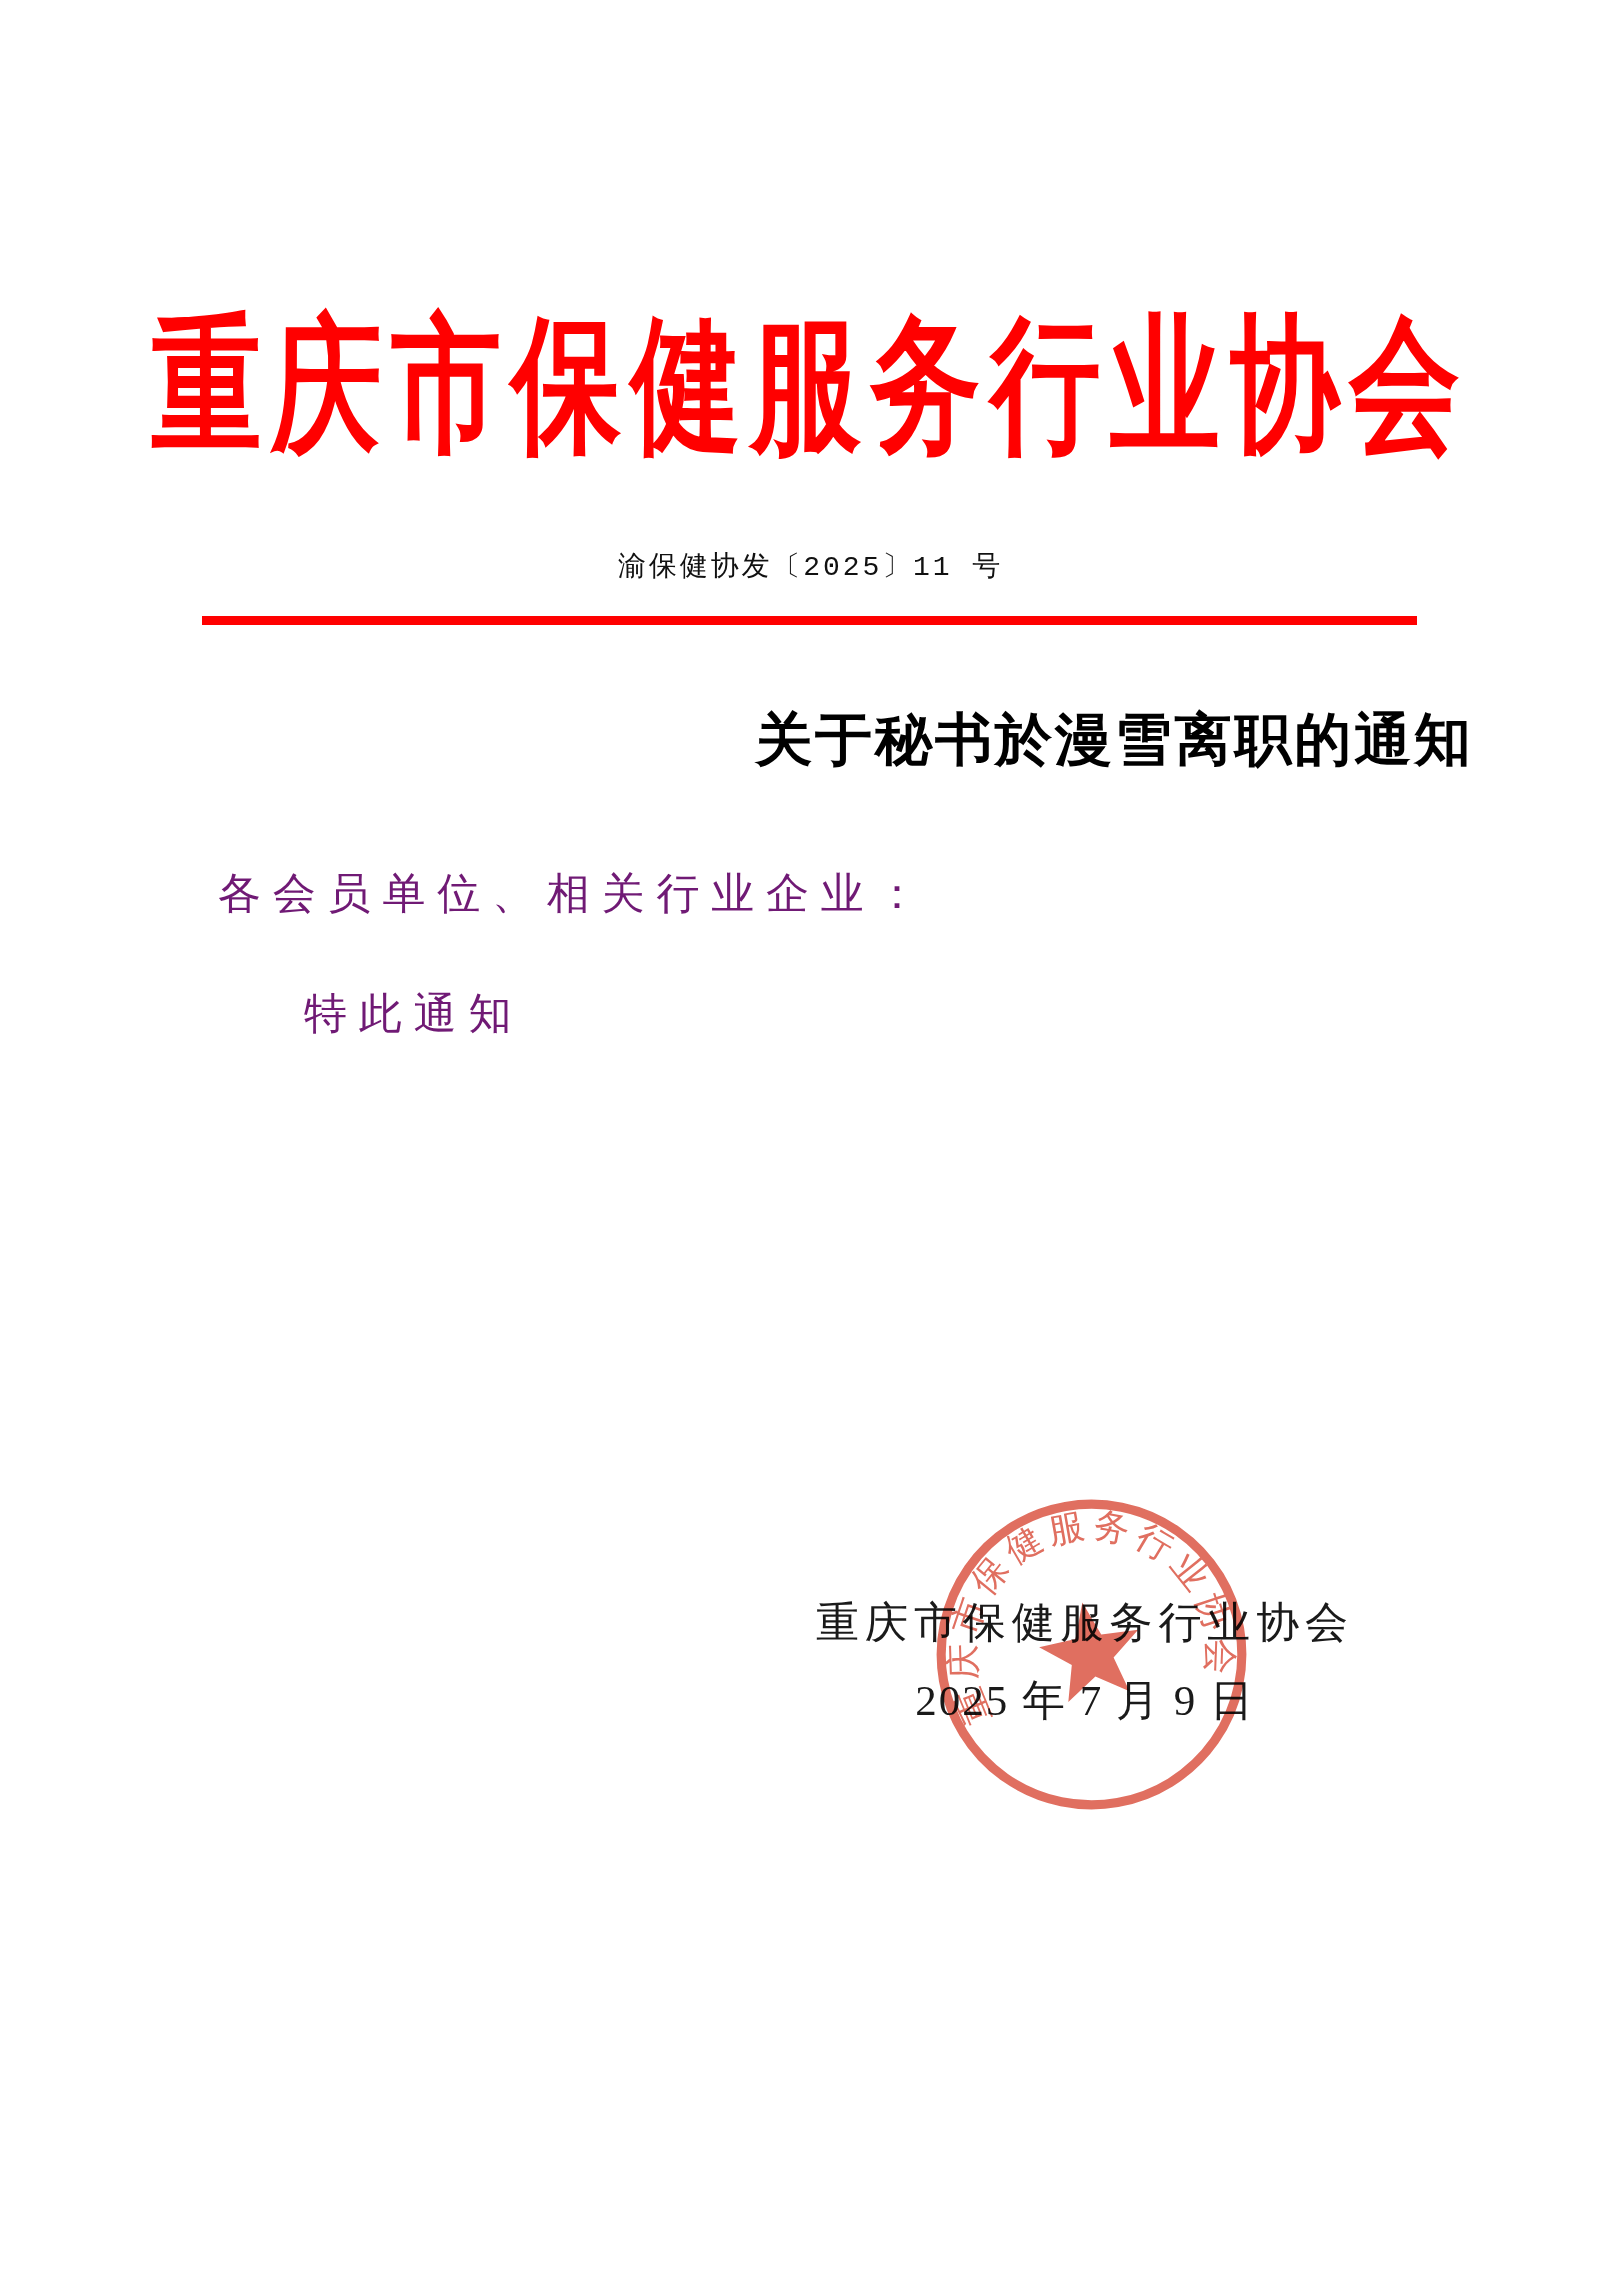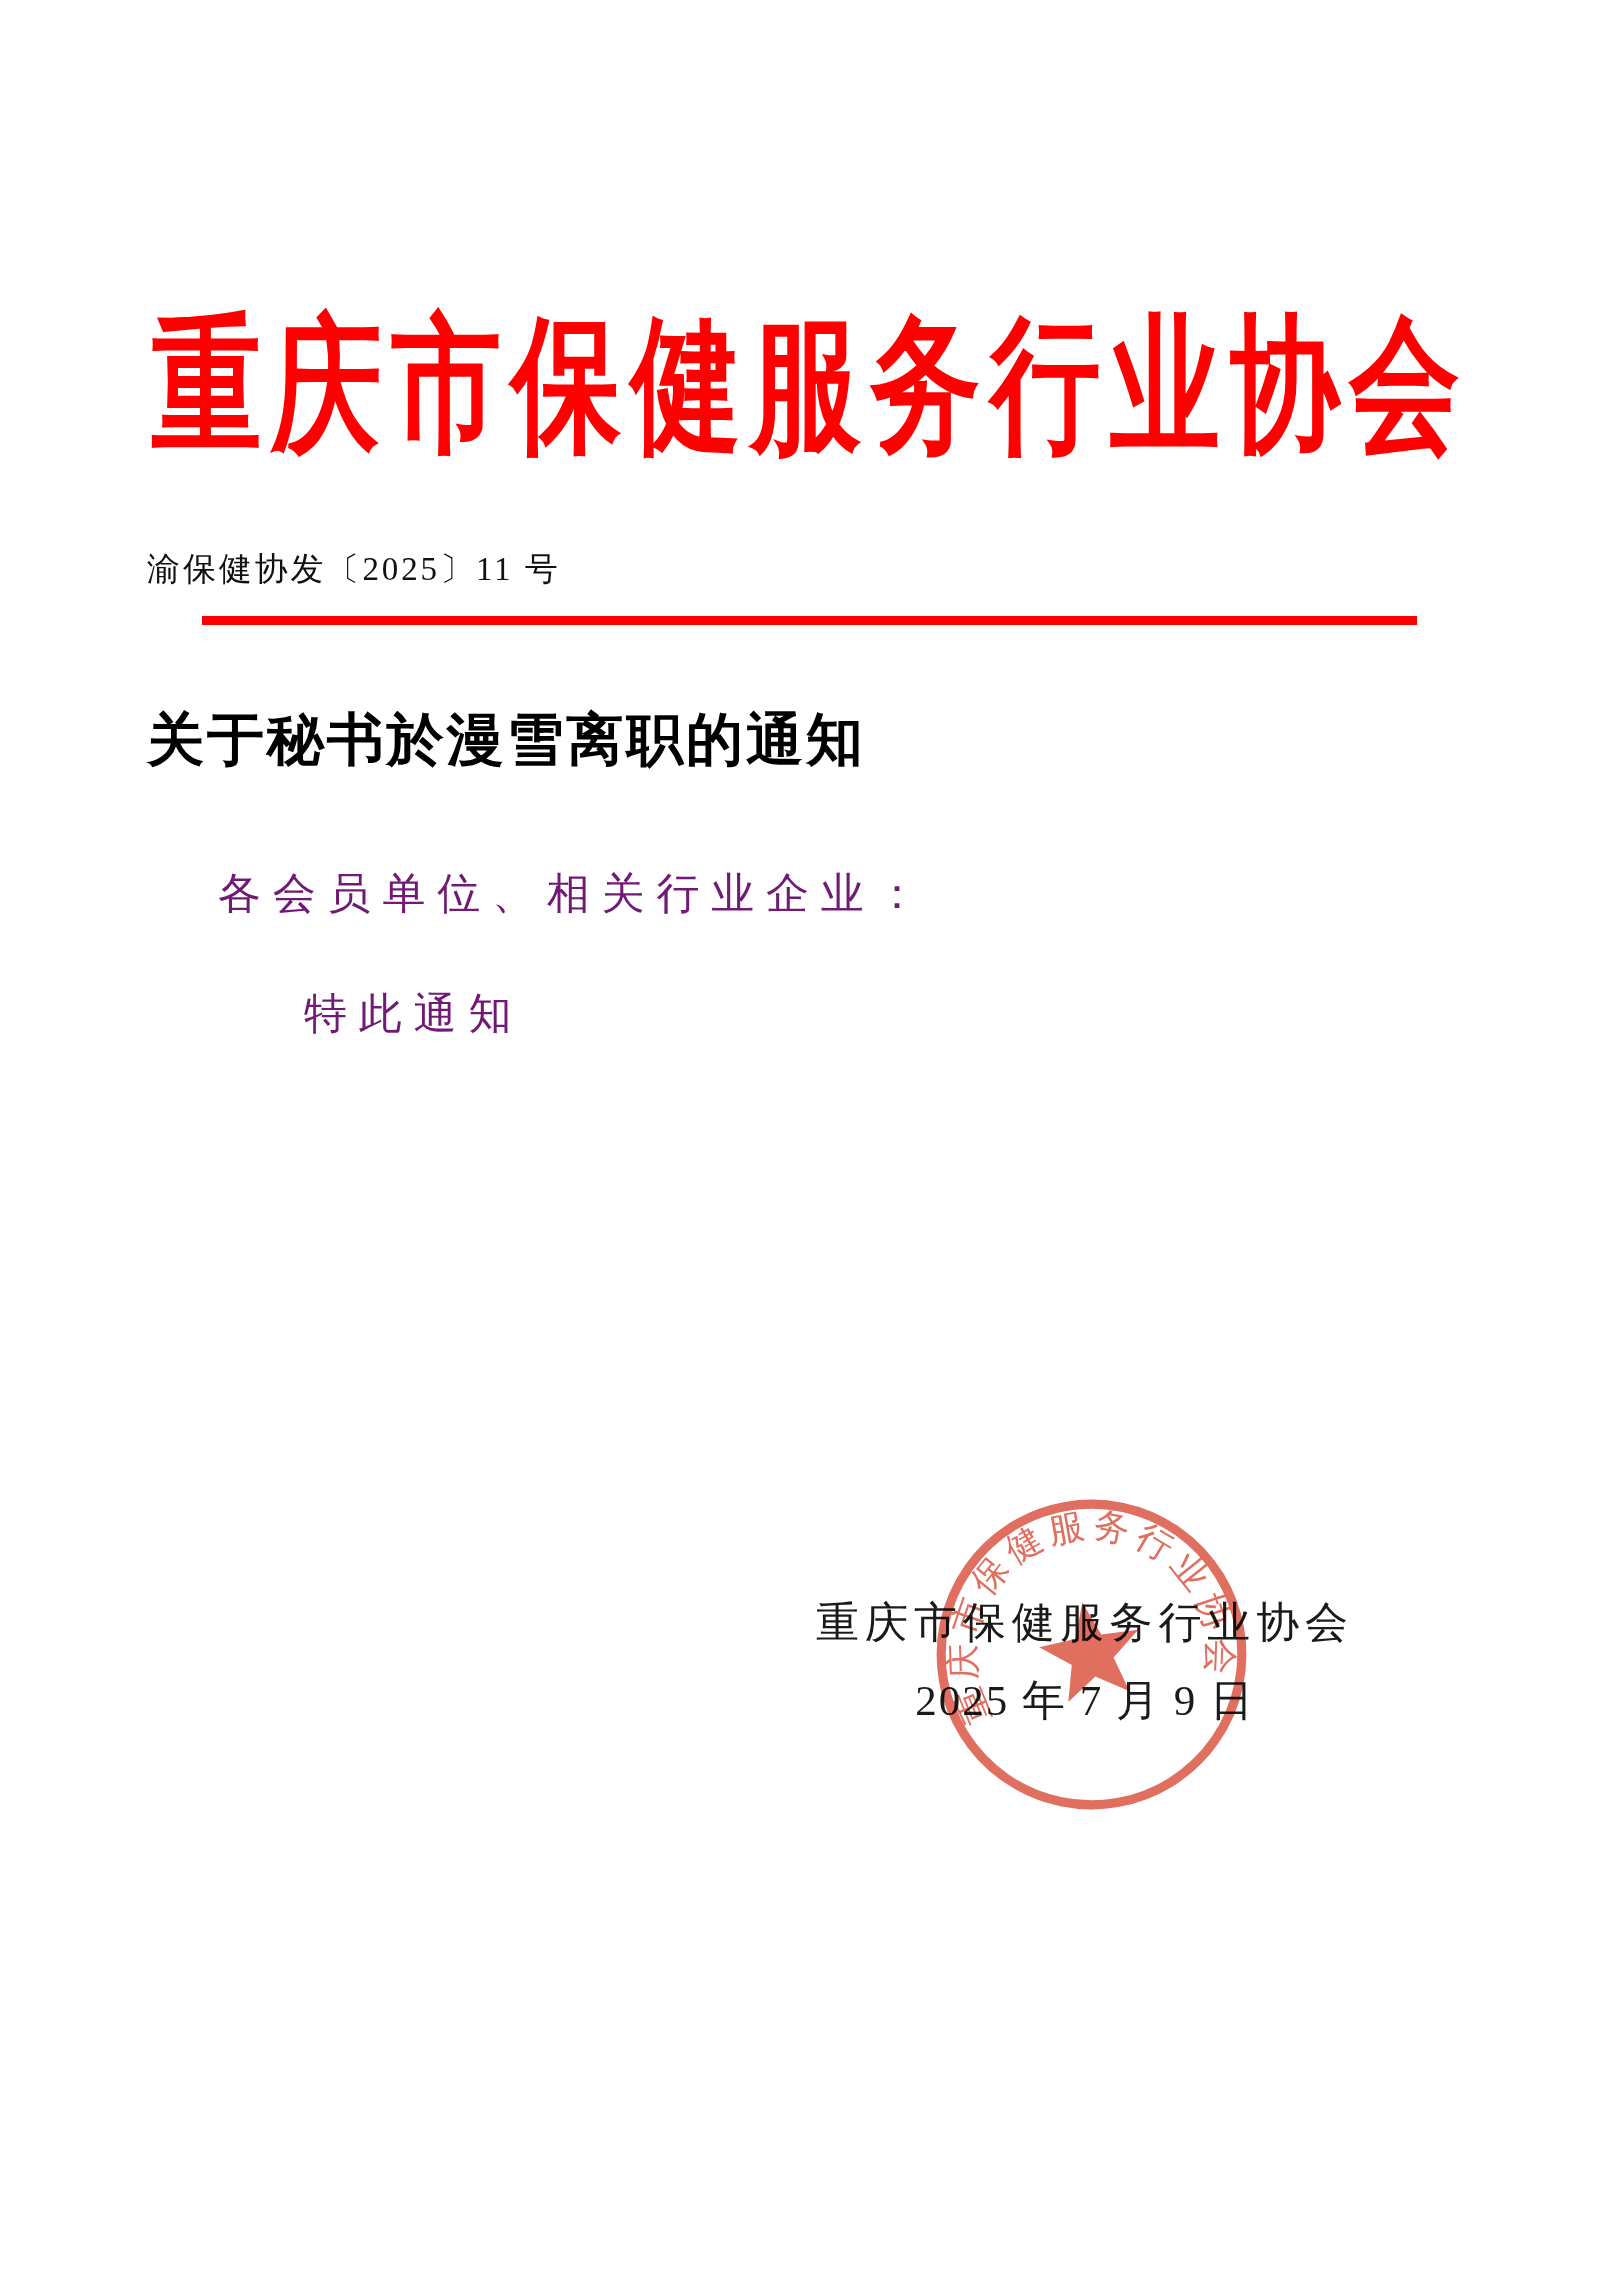--- a/index.html
+++ b/index.html
@@ -26,36 +26,38 @@
     font-size: 110px;
     letter-spacing: 9.8px;
     line-height: 1.0;
     transform: scaleY(1.35);
     transform-origin: center top;
     white-space: nowrap;
   }
   .doc-number {
     position: absolute;
     top: 547px; left: 147px; right: 147px;
-    font-size: 33px;
+    text-align: center;
+    font-size: 28px;
     letter-spacing: 2.9px;
     color: #111111;
+    font-family: Liberation Mono, monospace;
   }
   .red-rule {
     position: absolute;
     top: 616px; left: 202px;
     width: 1215px; height: 8.8px;
     background: #ff0000;
   }
 
   
   .doc-title {
     position: absolute;
     top: 702px; left: 147px; right: 147px;
-    text-align: left;
+    text-align: right;
     font-size: 57px;
     font-weight: bold;
     letter-spacing: 2.9px;
     color: #000000;
   }
 
   
   .body-block {
     position: absolute;
     top: 849px; left: 218px;

